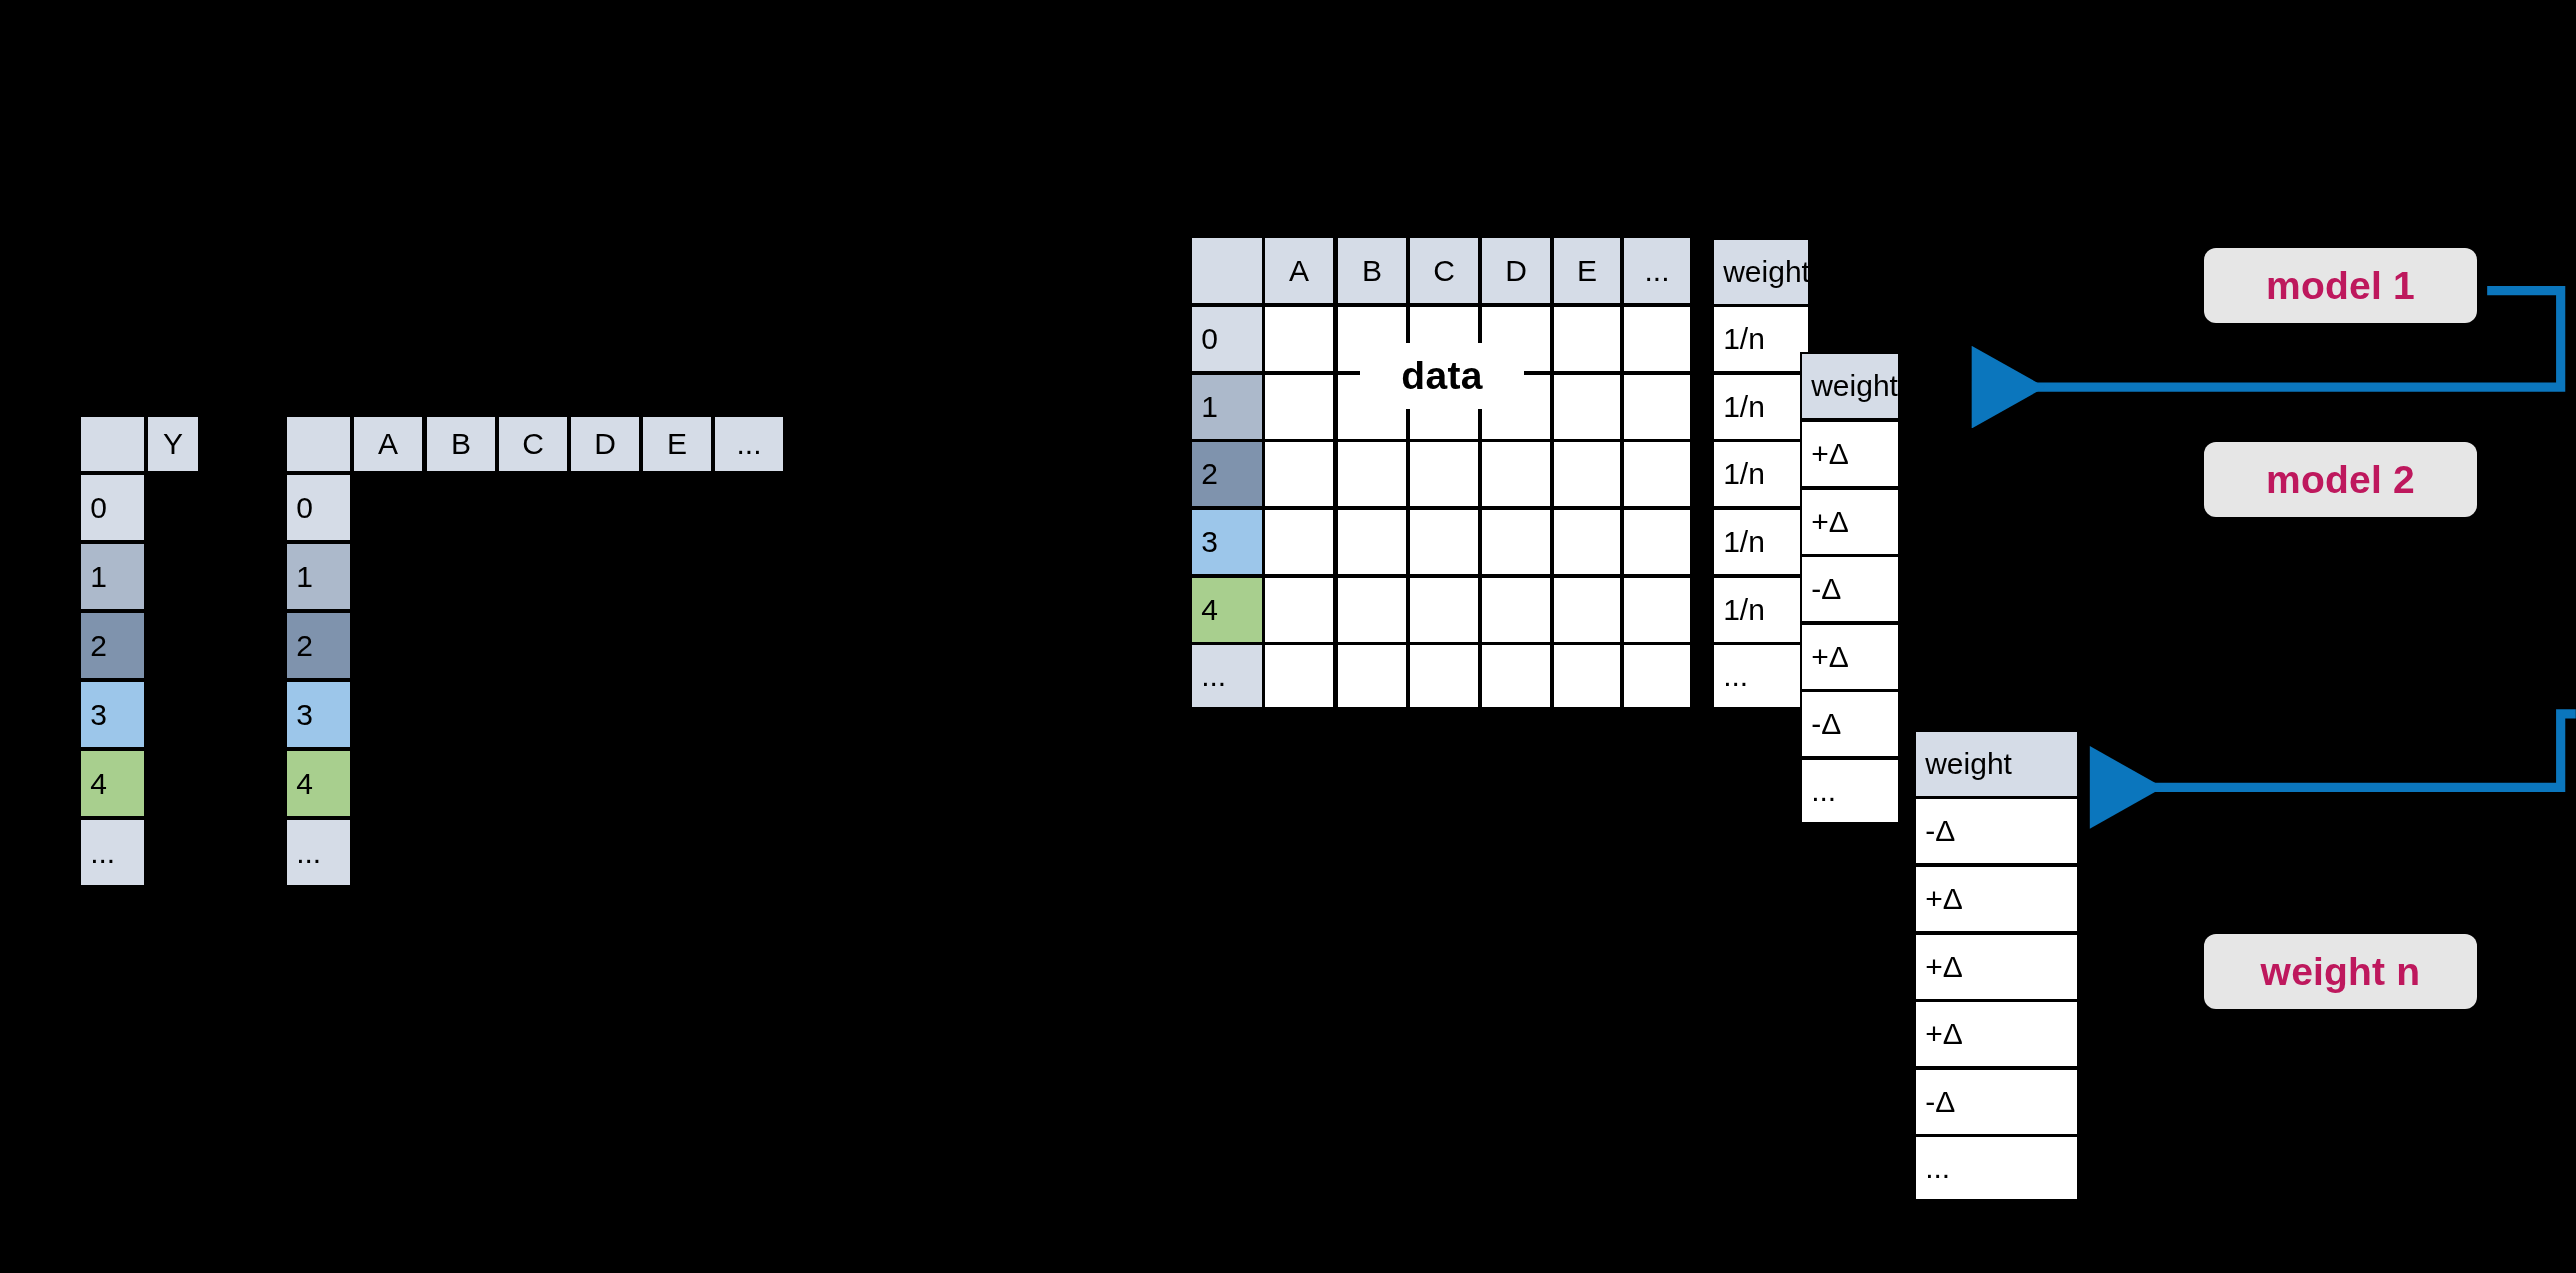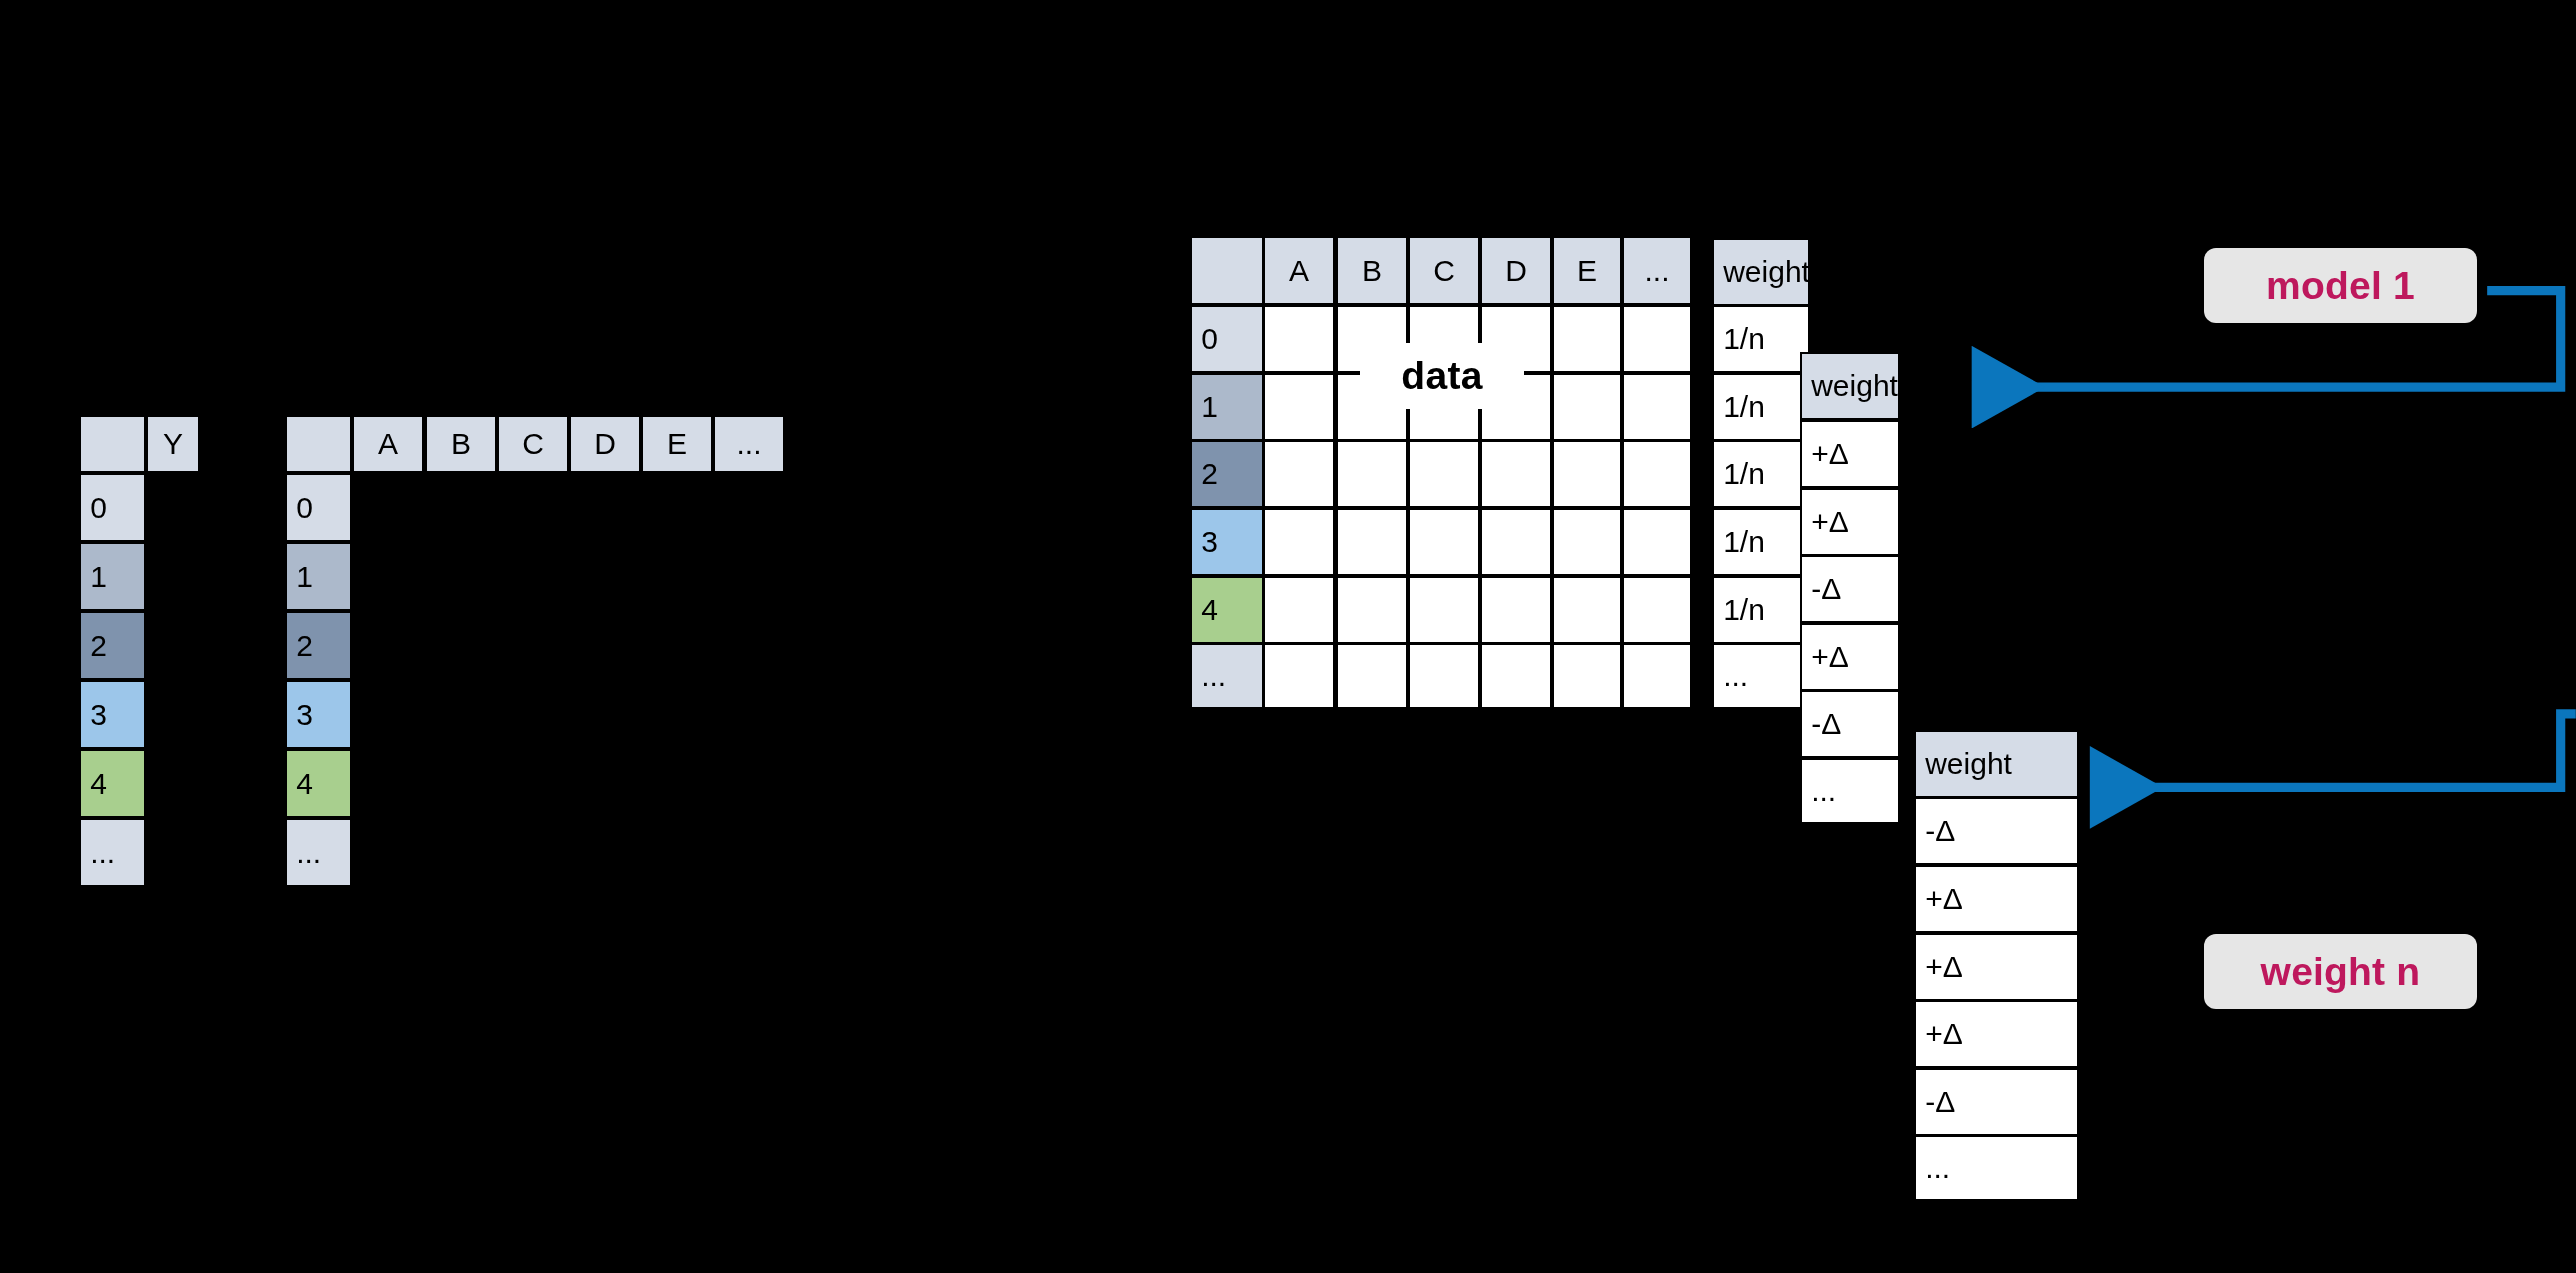--- a/index.html
+++ b/index.html
@@ -219,16 +219,17 @@
         <path d="M8,0 L8,9 L0,4.5 z" fill="#0b76bd"></path>
       </marker>
     </defs>
 
     <path d="M 3790 443 L 3902 443 L 3902 590 L 3010 590" fill="none" stroke="#0b76bd" stroke-width="14" marker-end="url(#arrowL)"></path>
 
     <path d="M 3925 1088 L 3902 1088 L 3902 1200 L 3190 1200" fill="none" stroke="#0b76bd" stroke-width="14" marker-end="url(#arrowL)"></path>
   </svg>
 
   <div class="model-box" style="left:2204px; top:248px; width:273px; height:75px;">model 1</div>
+  <div class="model-box" style="left:2204px; top:442px; width:273px; height:75px;">model 2</div>
   <div class="model-box" style="left:2204px; top:934px; width:273px; height:75px;">weight n</div>
 
 </div>
 
 
 </body></html>

